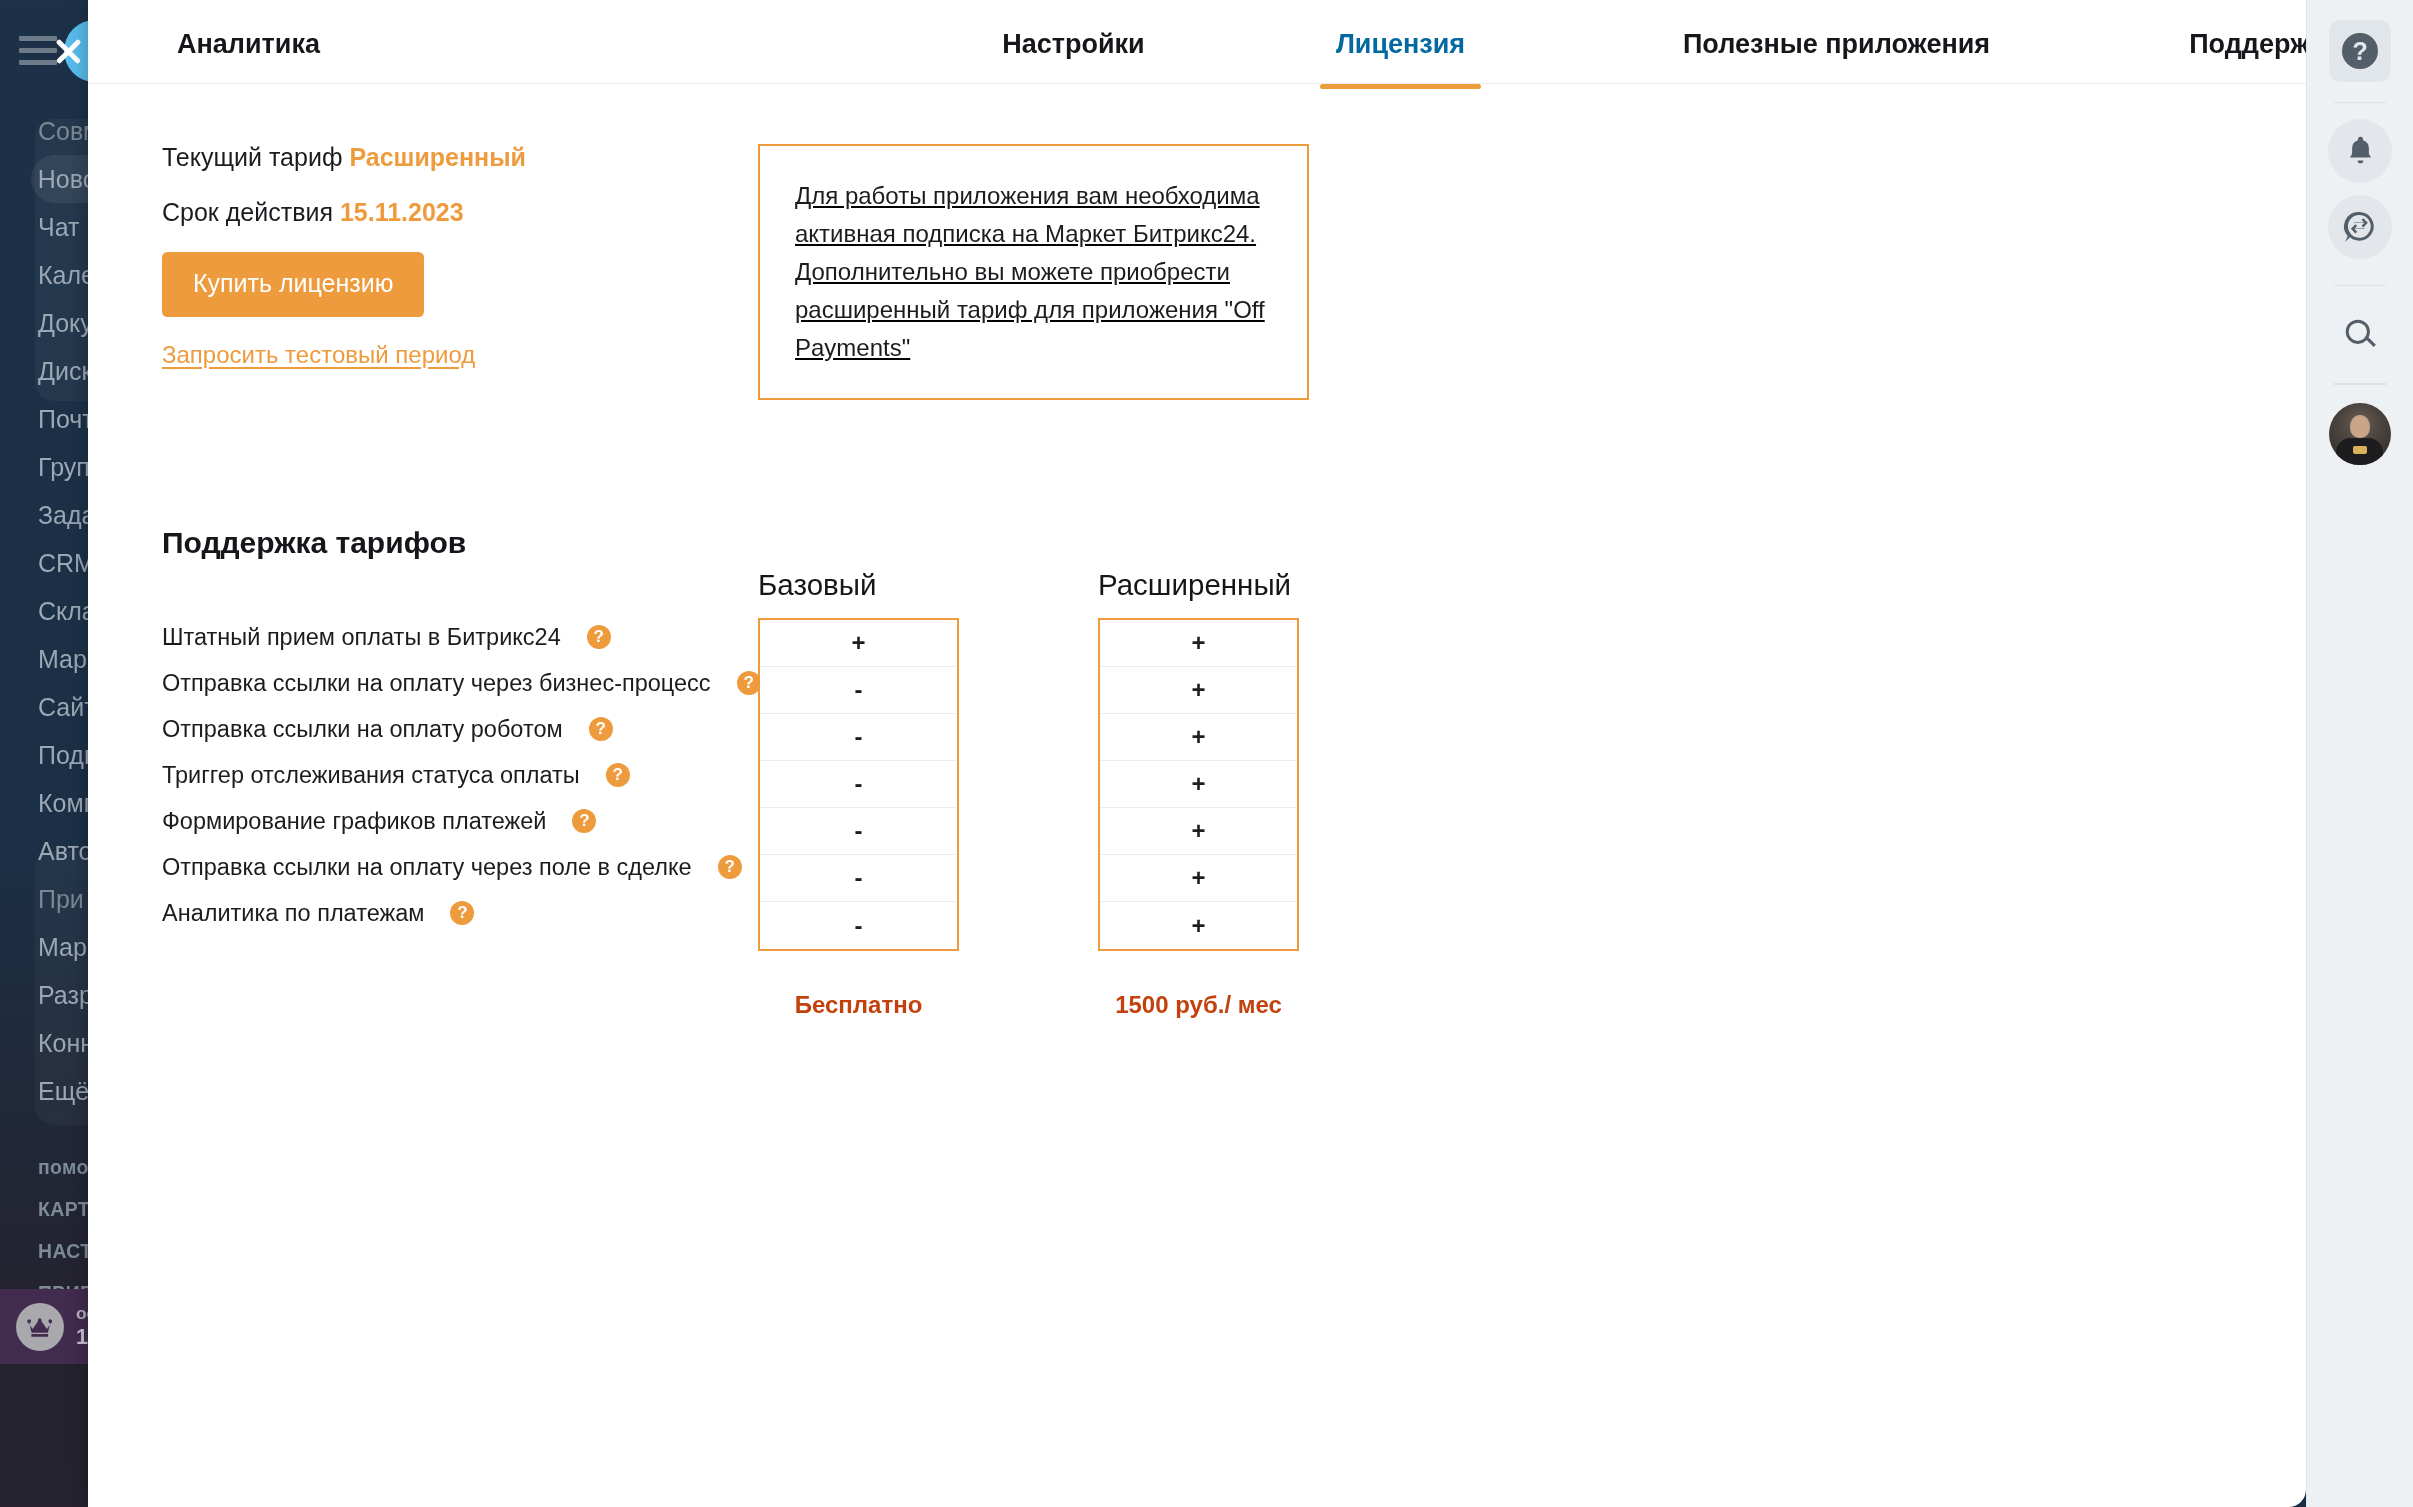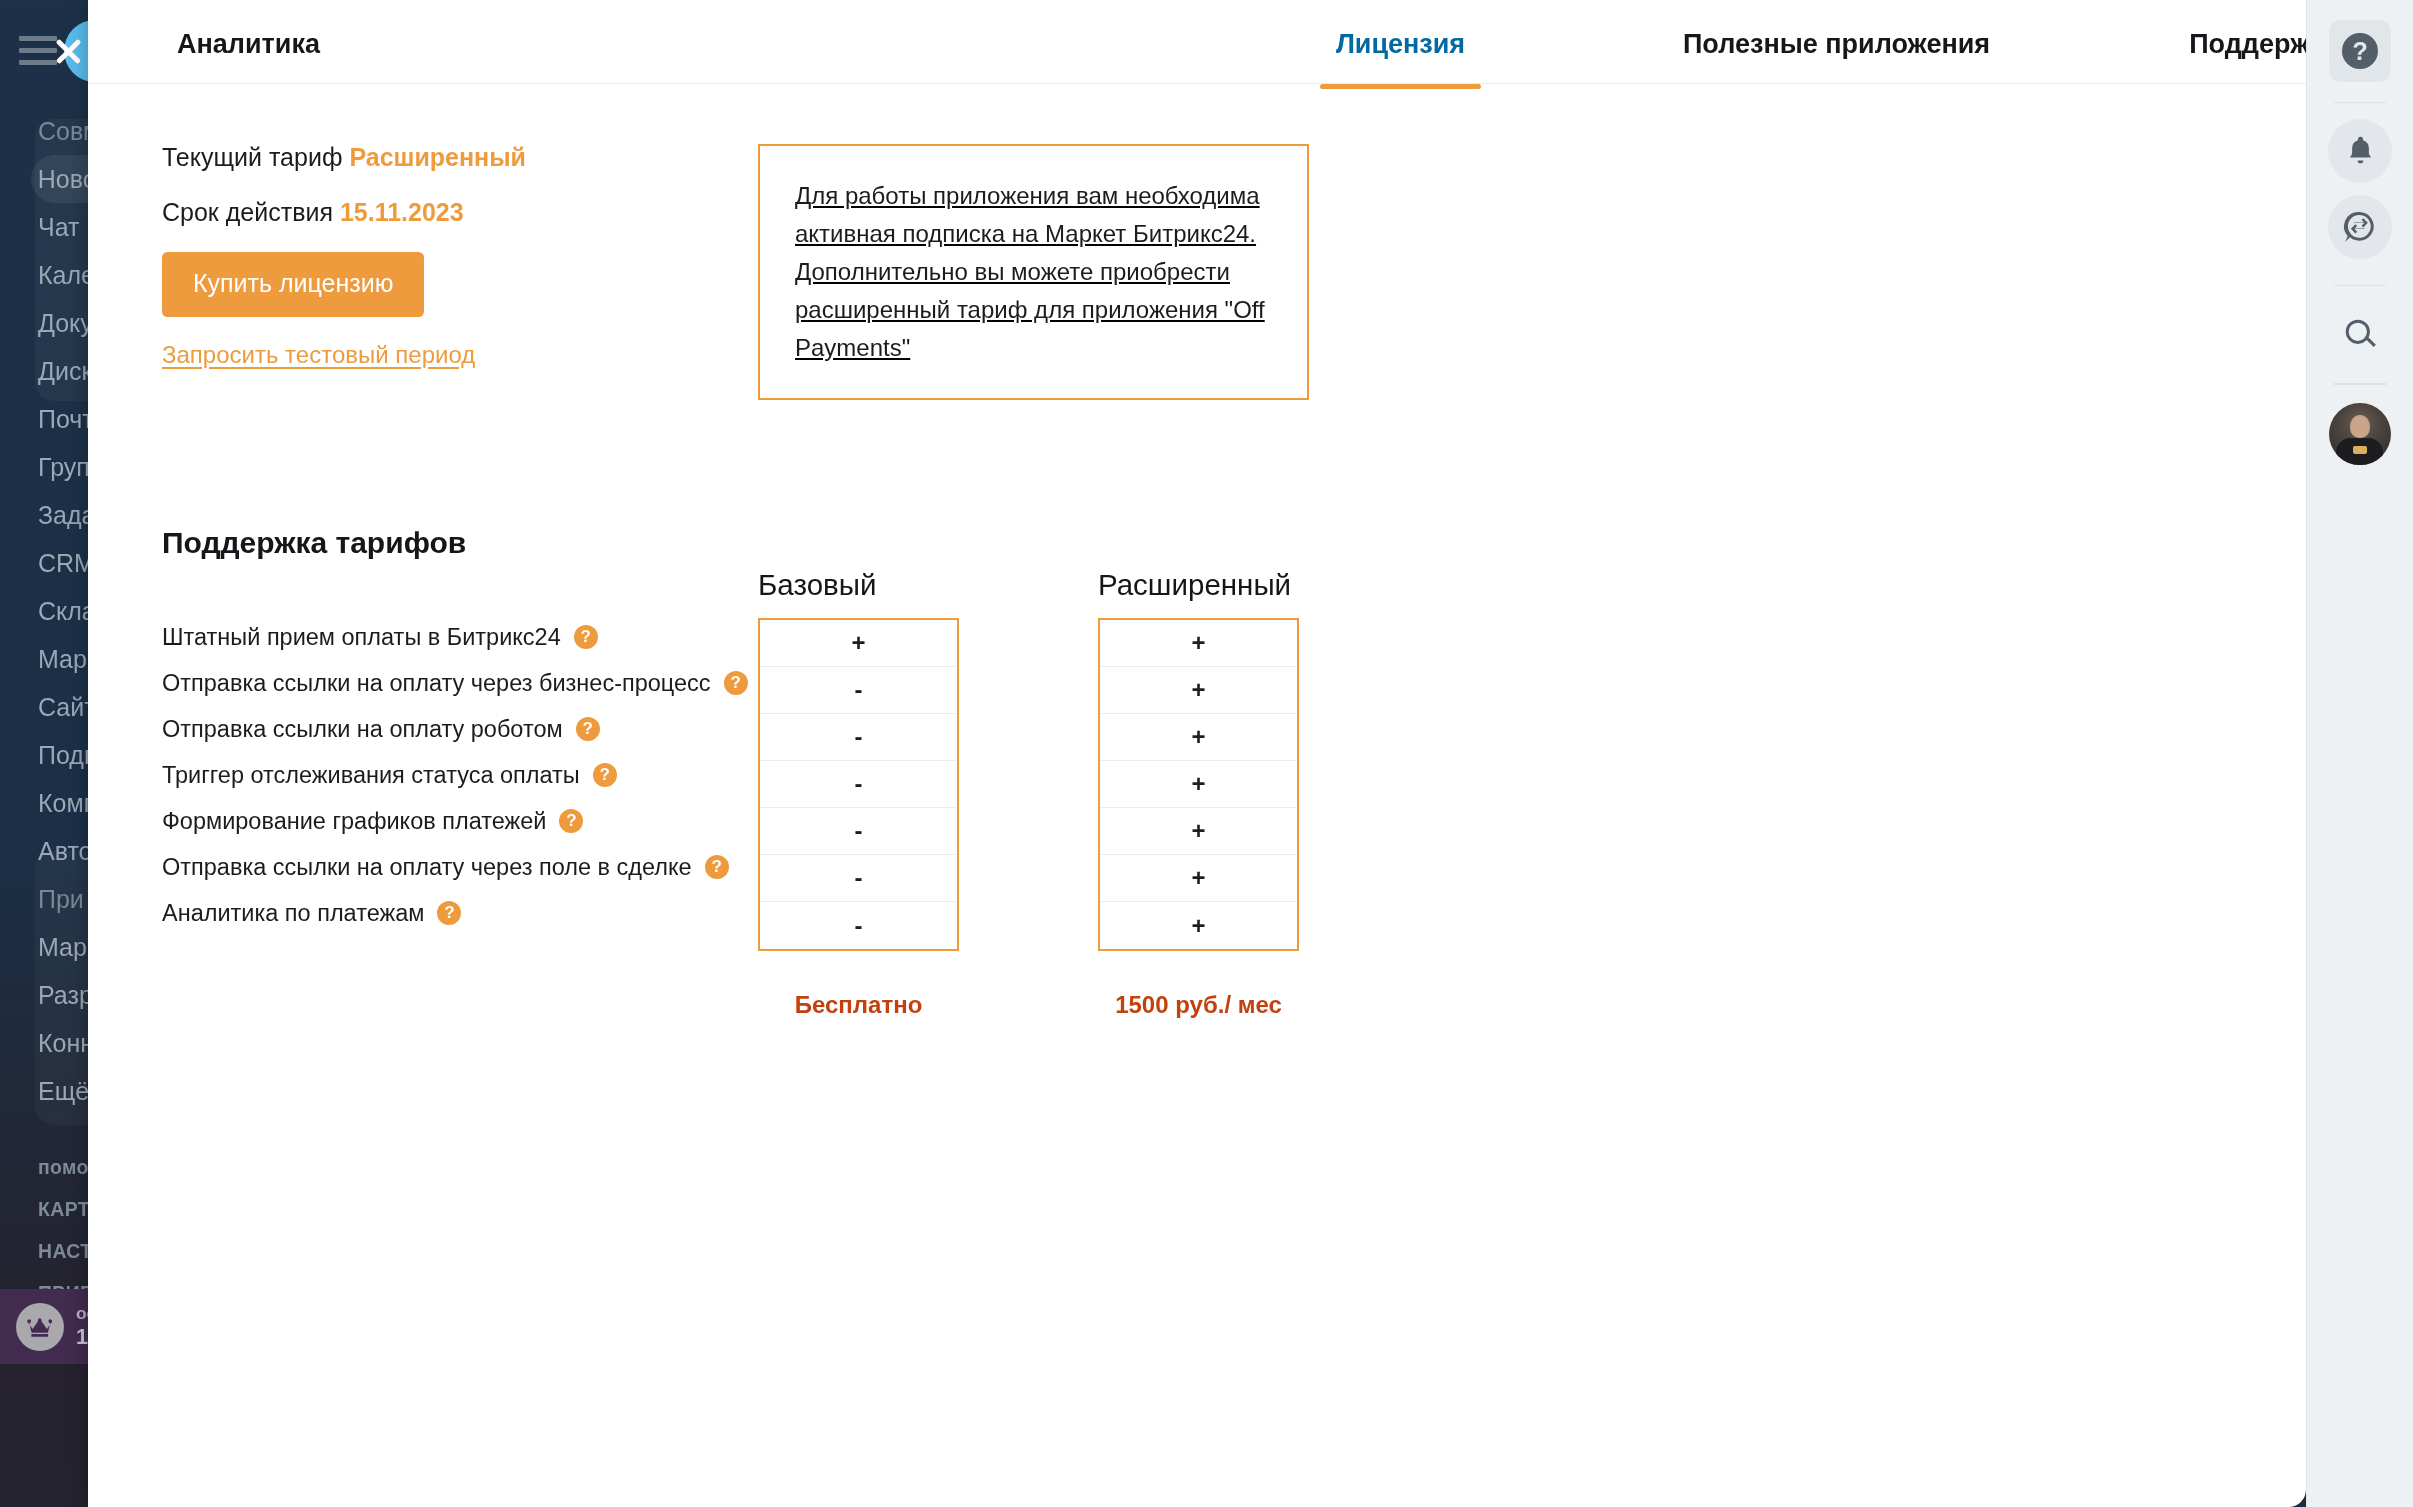--- a/index.html
+++ b/index.html
@@ -183,21 +183,21 @@
   }
 
   
   .compare-title {
     position: absolute; left: 74px; top: 442px;
     font-size: 30px; font-weight: 700; color: #141619;
   }
 
   .feature-list { position: absolute; left: 74px; top: 530px; width: 670px; }
   .feature-row {
-    height: 46px; display: flex; align-items: center; gap: 13px;
+    height: 46px; display: flex; align-items: center; gap: 26px;
     white-space: nowrap;
   }
   .feature-row .f-label { font-size: 23.5px; color: #1a1c1f; }
   .help-dot {
     width: 24px; height: 24px; border-radius: 50%;
     background: #ee9b3d; color: #fff;
     font-size: 17px; font-weight: 700;
     display: flex; align-items: center; justify-content: center;
     cursor: pointer; flex: 0 0 auto;
   }
@@ -348,20 +348,24 @@
     </div>
   </aside>
 
   <main class="panel">
 
     <div class="tabbar">
       <div class="tab tab-0">
         <span>Аналитика</span>
         <span class="tab-underline"></span>
       </div>
+      <div class="tab tab-2">
+        <span>Настройки</span>
+        <span class="tab-underline"></span>
+      </div>
       <div class="tab tab-3 active">
         <span>Лицензия</span>
         <span class="tab-underline"></span>
       </div>
       <div class="tab tab-4">
         <span>Полезные приложения</span>
         <span class="tab-underline"></span>
       </div>
       <div class="tab tab-5">
         <span>Поддержка</span>

